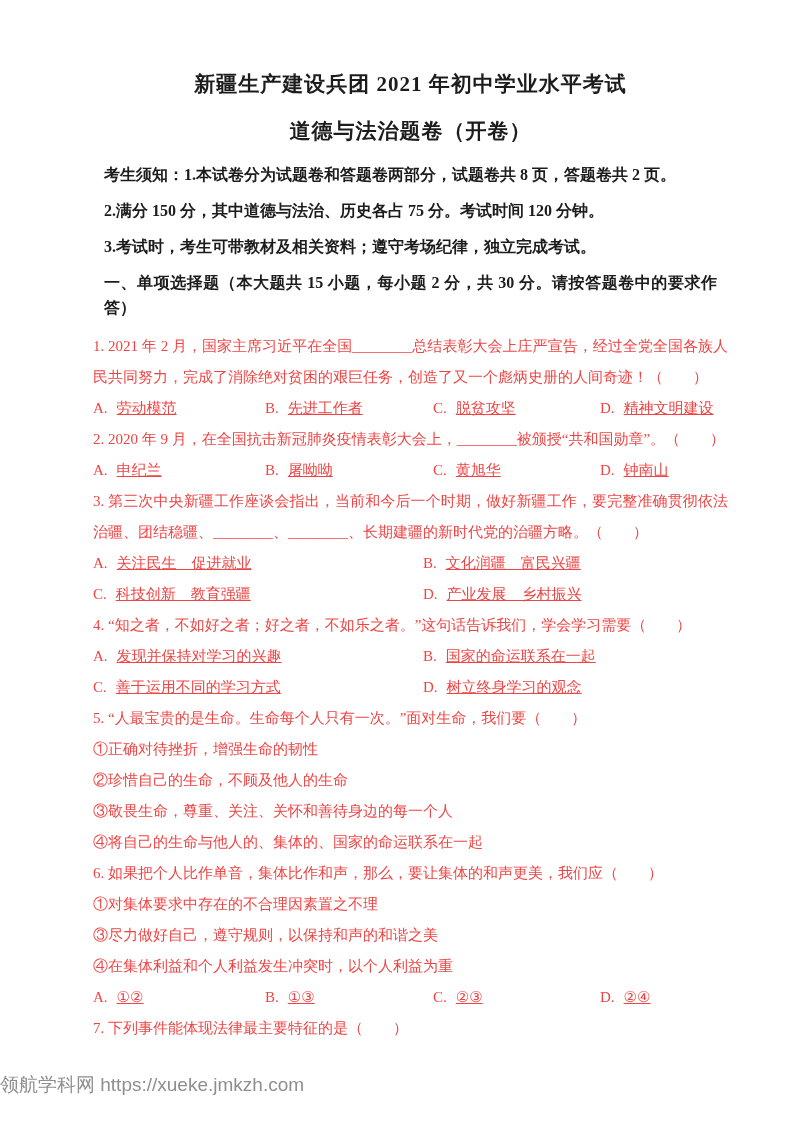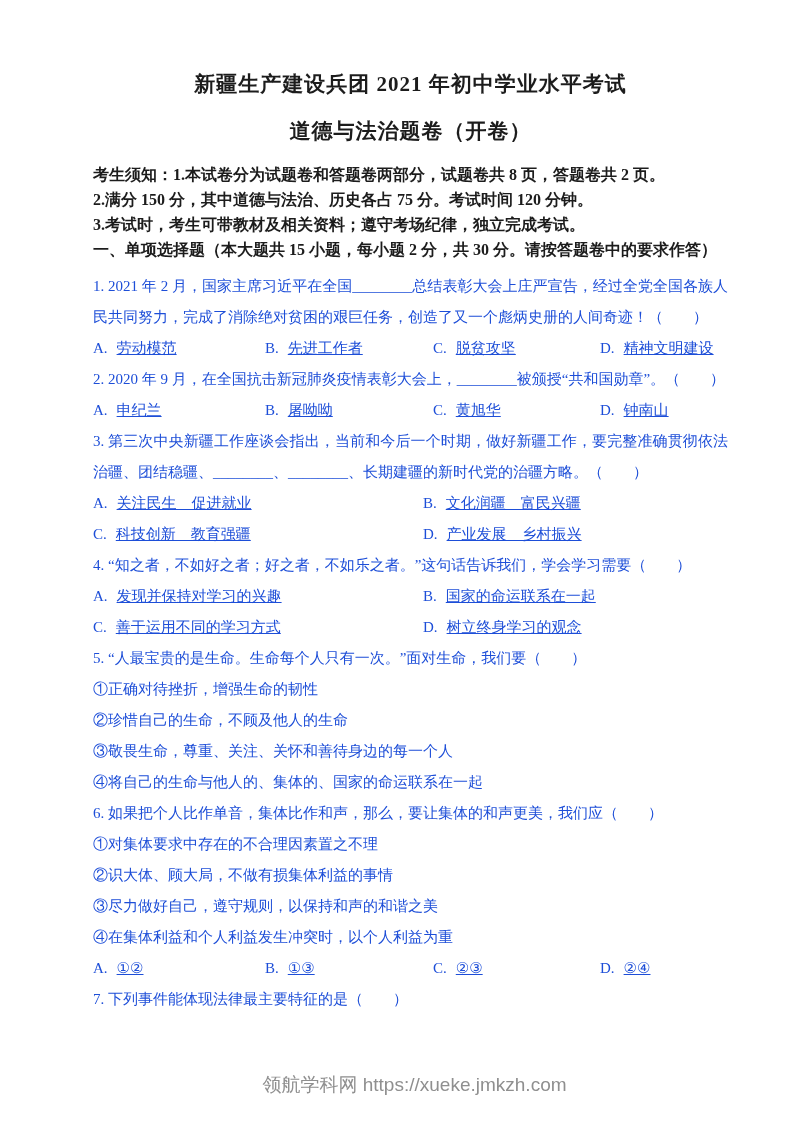--- a/index.html
+++ b/index.html
@@ -17,53 +17,51 @@
     font-weight:700;
     color:#1c1c1c;
     font-size:21px;
     letter-spacing:1px;
     margin:0;
   }
   .title1 { margin-bottom:19px; }
   .title2 { margin-bottom:17px; }
 
   .notices p, .section-heading {
-    margin:0;
+    margin:11px;
     font-size:16px;
     font-weight:700;
     line-height:25px;
     color:#1c1c1c;
     text-align:justify;
   }
 
   .questions {
     margin-top:9px;
     font-size:15px;
     line-height:31px;
-    color:#1d4ed8;
+    color:#ef4444;
   }
   .question { margin:0; }
   .stem { margin:0; text-align:justify; }
   .subitem { margin:0; }
 
   .options { display:grid;text-decoration:underline; }
   .options.cols4 { grid-template-columns:172px 168px 167px 1fr; }
   .options.cols2 { grid-template-columns:330px 1fr; }
   .option { white-space:nowrap; }
   .olabel { display:inline-block; }
   .otext { margin-left:9px; }
 
   .footer {
     position:absolute;
     left:0; right:0; bottom:24px;
-    text-align:center;
     color:#8f8f8f;
     font-size:19px;
     font-family:"Liberation Sans","DejaVu Sans",sans-serif;
-    padding-left:36px;
   }
 </style>
 </head>
 <body>
 
 <div class="page">
   <div class="content">
 
     <p class="title1">新疆生产建设兵团 2021 年初中学业水平考试</p>
     <p class="title2">道德与法治题卷（开卷）</p>
@@ -116,21 +114,20 @@
         <div class="question">
           <p class="stem">5. “人最宝贵的是生命。生命每个人只有一次。”面对生命，我们要（　　）</p>
           <p class="subitem">①正确对待挫折，增强生命的韧性</p>
           <p class="subitem">②珍惜自己的生命，不顾及他人的生命</p>
           <p class="subitem">③敬畏生命，尊重、关注、关怀和善待身边的每一个人</p>
           <p class="subitem">④将自己的生命与他人的、集体的、国家的命运联系在一起</p>
         </div>
         <div class="question">
           <p class="stem">6. 如果把个人比作单音，集体比作和声，那么，要让集体的和声更美，我们应（　　）</p>
           <p class="subitem">①对集体要求中存在的不合理因素置之不理</p>
-          <p class="subitem">②识大体、顾大局，不做有损集体利益的事情</p>
           <p class="subitem">③尽力做好自己，遵守规则，以保持和声的和谐之美</p>
           <p class="subitem">④在集体利益和个人利益发生冲突时，以个人利益为重</p>
           <div class="options cols4">
             <div class="option"><span class="olabel">A.</span><span class="otext">①②</span></div>
             <div class="option"><span class="olabel">B.</span><span class="otext">①③</span></div>
             <div class="option"><span class="olabel">C.</span><span class="otext">②③</span></div>
             <div class="option"><span class="olabel">D.</span><span class="otext">②④</span></div>
           </div>
         </div>
         <div class="question">

